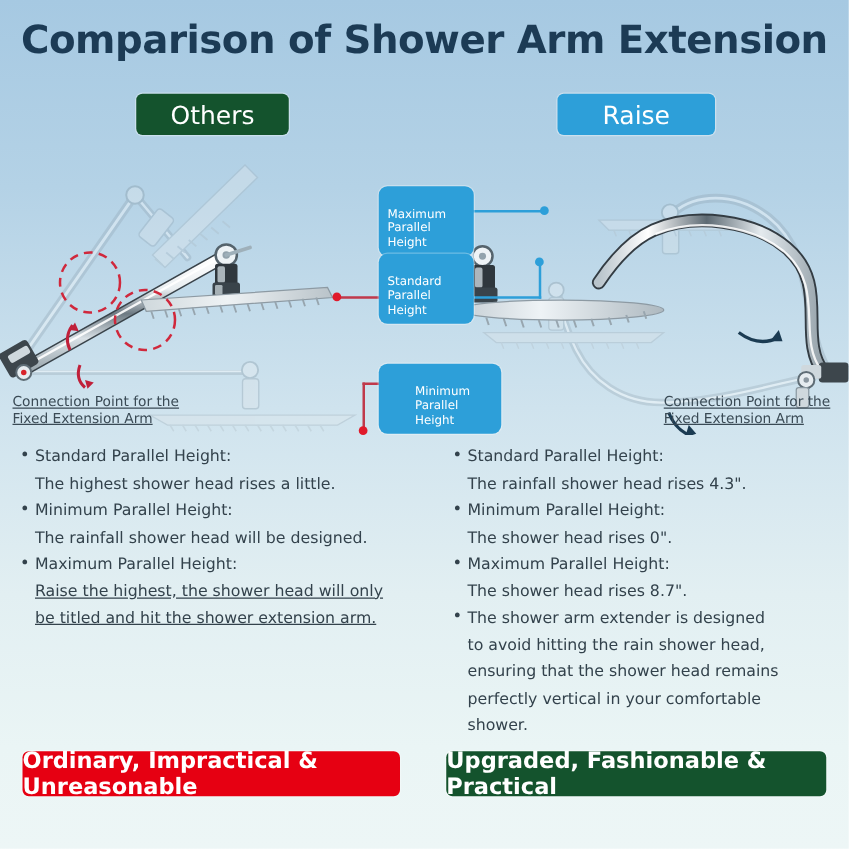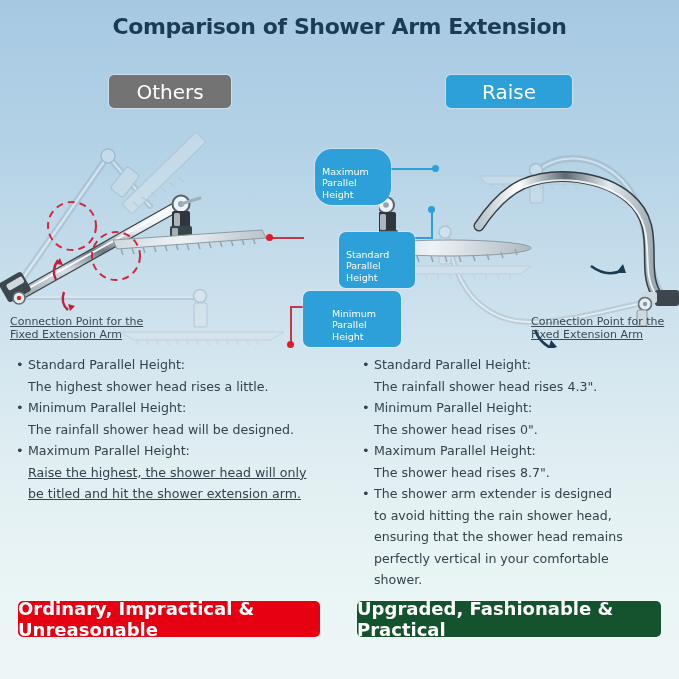--- a/index.html
+++ b/index.html
@@ -10,54 +10,54 @@
     position:relative;
   }
   .stage{position:absolute;inset:0;}
 
   
   .title{
     position:absolute;left:0;right:0;top:14px;
     text-align:center;
     font-family:"DejaVu Sans",sans-serif;
     font-weight:bold;
-    font-size:22px;
+    font-size:31px;
     letter-spacing:-0.4px;
     color:#1c3b55;
     white-space:nowrap;
   }
 
   
   .badge{
     position:absolute;
     border-radius:5px;
     color:#ffffff;
     font-size:20px;
     font-weight:normal;
     display:flex;align-items:center;justify-content:center;
     box-shadow:0 0 0 1px rgba(255,255,255,.35);
   }
-  .badge-others{left:109px;top:75px;width:122px;height:33px;background:#737373;}
+  .badge-others{left:109px;top:75px;width:122px;height:33px;background:#14532d;}
   .badge-ours{left:446px;top:75px;width:126px;height:33px;background:#2d9fd9;}
 
   
   .callout{
     position:absolute;
     background:#2d9fd9;
     color:#ffffff;
     border-radius:7px;
     font-size:9.5px;
     line-height:11.5px;
     padding:5px 7px;
     white-space:pre-line;
     z-index:6;
     box-shadow:0 0 0 1px rgba(255,255,255,.30);
   }
-  .co-max{left:315px;top:149px;width:62px;border-radius:17px;}
-  .co-std{left:303px;top:232px;width:62px;margin-left:36px;}
+  .co-max{left:303px;top:149px;width:62px;}
+  .co-std{left:303px;top:203px;width:62px;}
   .co-min{left:303px;top:291px;width:62px;padding-left:29px;}
 
   
   .ln{position:absolute;z-index:5;}
   .ln-blue{background:#2d9fd9;}
   .ln-red{background:#c0394b;}
   .dot{position:absolute;width:7px;height:7px;border-radius:50%;z-index:6;}
   .dot-blue{background:#2d9fd9;}
   .dot-red{background:#e01a2b;}
 

